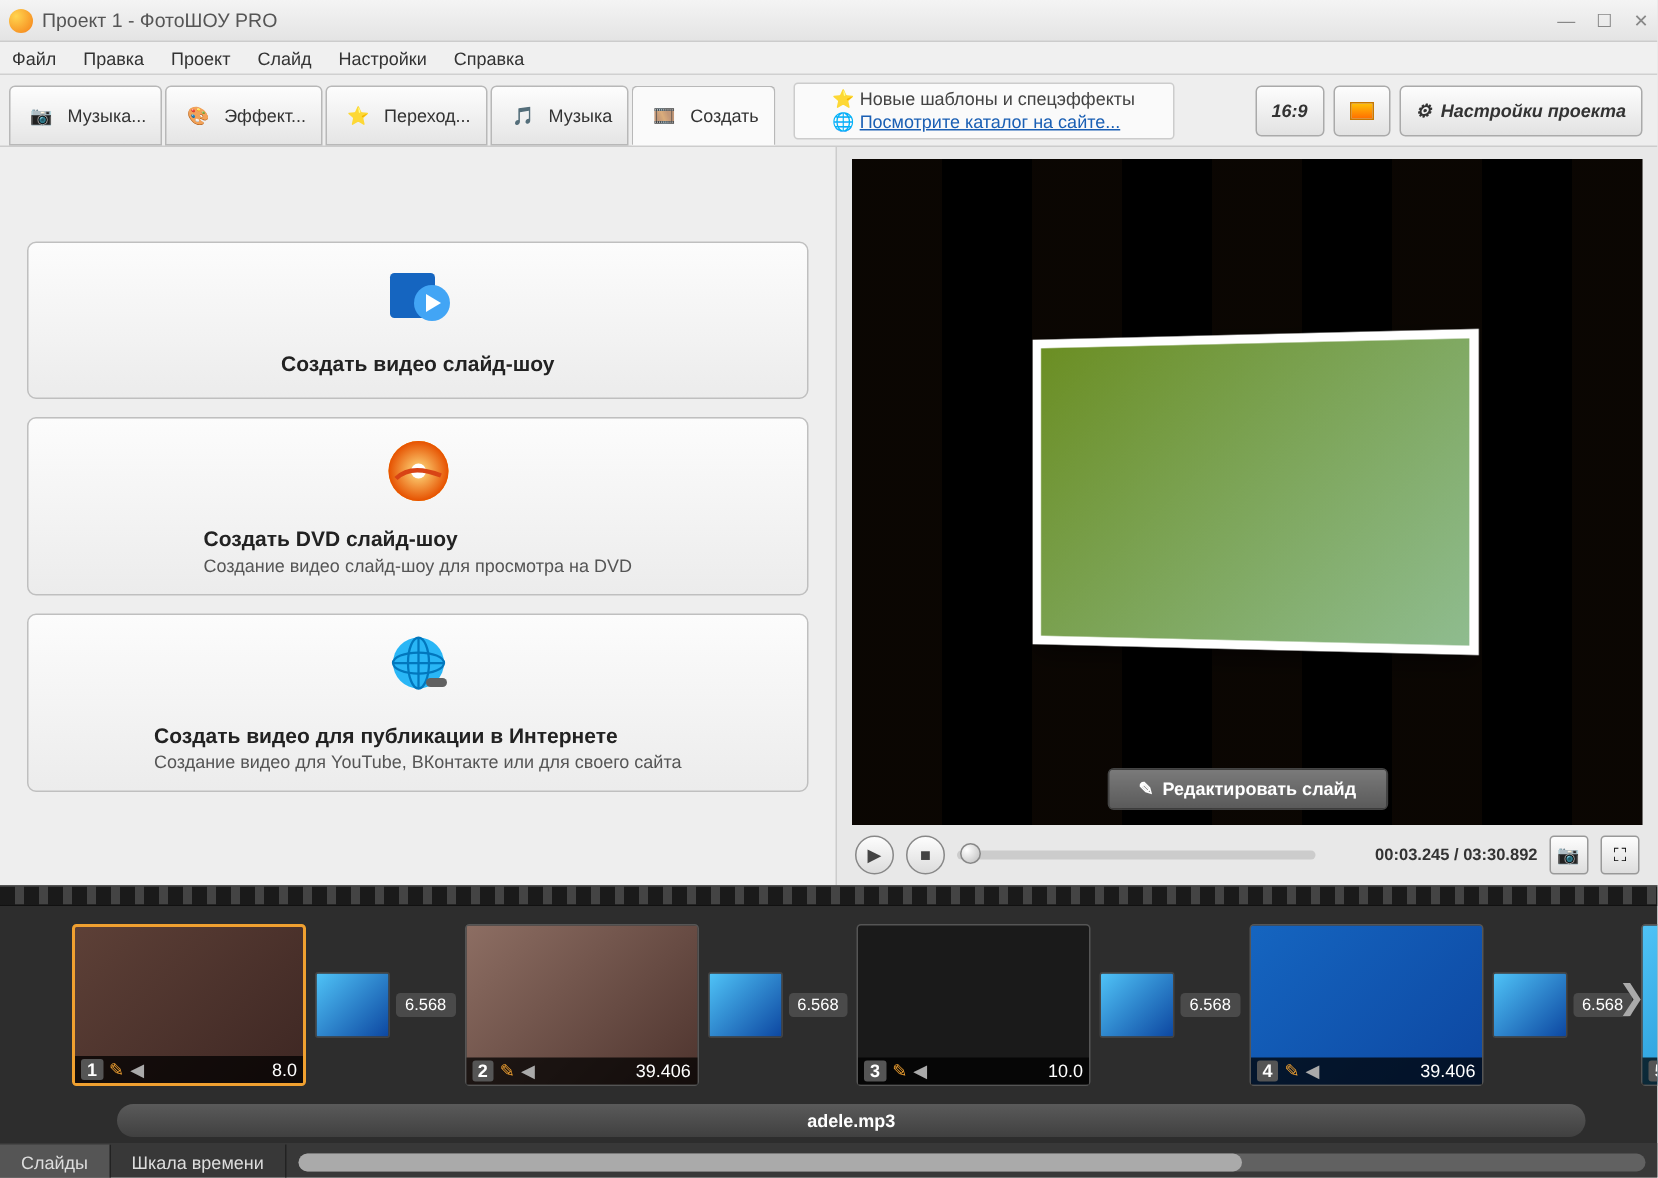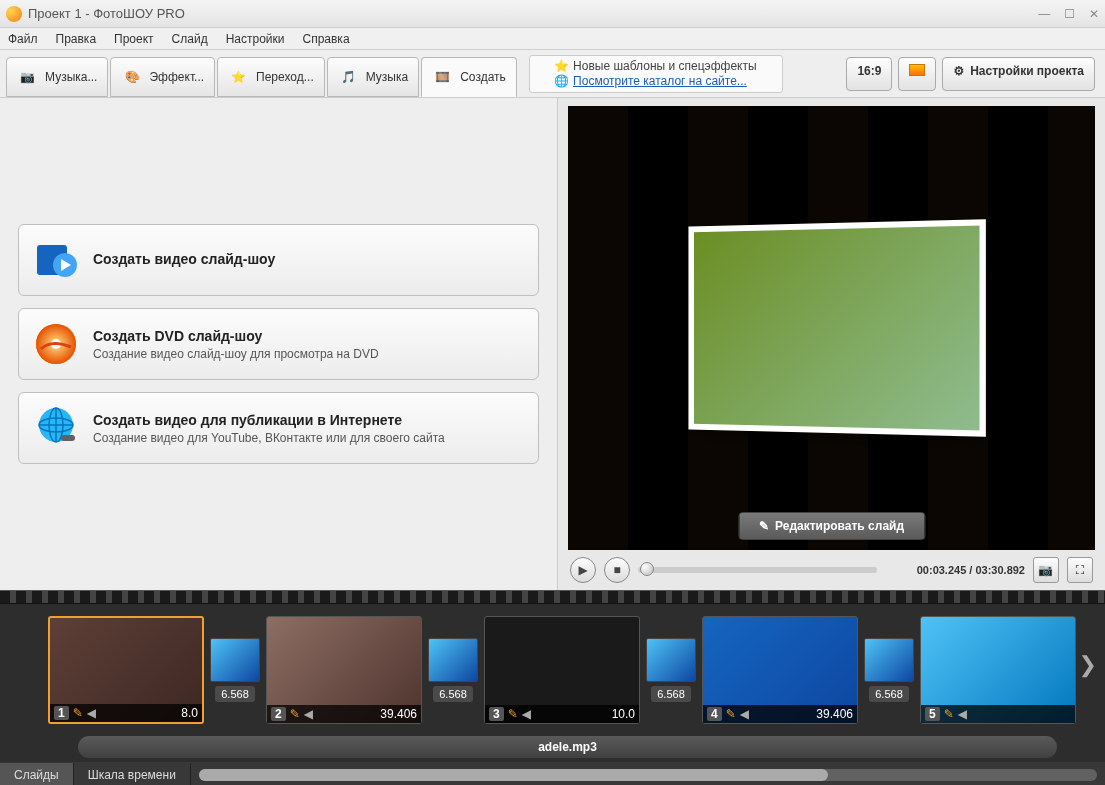--- a/index.html
+++ b/index.html
@@ -16,25 +16,25 @@
 
 .toolbar-row { height: 48px; background: #eee; display: flex; align-items: stretch; border-bottom: 1px solid #ccc; }
 .tab-toolbar { display: flex; align-items: flex-end; padding-left: 6px; }
 .tab-btn { display: flex; align-items: center; gap: 6px; padding: 6px 10px; height: 40px; border: 1px solid #b8b8b8; background: linear-gradient(#fdfdfd,#e5e5e5); border-radius: 4px 4px 0 0; margin-right: 2px; cursor: pointer; color: #333; }
 .tab-btn.active { background: #fafafa; border-bottom-color: #fafafa; position: relative; z-index: 2; }
 .tab-icon { width: 22px; height: 22px; display: inline-flex; align-items: center; justify-content: center; }
 
 .right-header { flex: 1; display: flex; align-items: center; padding: 0 10px; gap: 6px; }
 .notice-box { border: 1px solid #ccc; background: #fafafa; border-radius: 3px; padding: 3px 25px; font-size: 11px; line-height: 15px; color: #444; }
 .notice-box a { color: #1a5fb4; text-decoration: underline; cursor: pointer; }
-.hdr-btn { border: 1px solid #aaa; background: linear-gradient(#fdfdfd,#e2e2e2); border-radius: 4px; padding: 6px 10px; display: flex; gap: 6px; cursor: pointer; font-weight: bold; color: #333; height: 34px; }
+.hdr-btn { border: 1px solid #aaa; background: linear-gradient(#fdfdfd,#e2e2e2); border-radius: 4px; padding: 6px 10px; display: flex; align-items: center; gap: 6px; cursor: pointer; font-weight: bold; color: #333; height: 34px; font-style: italic; }
 
 .workspace { display: flex; height: 492px; }
 .left-panel { width: 558px; background: #eee; border-right: 1px solid #ccc; display: flex; flex-direction: column; padding: 10px 18px; gap: 12px; justify-content: center; }
-.create-card { border: 1px solid #bfbfbf; border-radius: 6px; background: linear-gradient(#fcfcfc,#ececec); padding: 12px 14px; display: flex; align-items: center; gap: 14px; cursor: pointer; }
+.create-card { border: 1px solid #bfbfbf; border-radius: 6px; background: linear-gradient(#fcfcfc,#ececec); padding: 12px 14px; display: flex; align-items: center; gap: 14px; cursor: pointer; flex-direction: column; }
 .create-card .card-icon { width: 46px; height: 46px; flex: none; }
 .create-card .card-title { font-weight: bold; font-size: 14px; color: #222; margin-bottom: 3px; }
 .create-card .card-desc { font-size: 12px; color: #555; }
 
 .right-panel { flex: 1; background: #e8e8e8; display: flex; flex-direction: column; padding: 6px 10px 0 10px; }
 .preview-area { flex: 1; background: #000; position: relative; margin-top: 2px; display:flex; align-items:center; justify-content:center; }
 .preview-area .frame { width: 300px; height: 210px; border: 6px solid #fff; transform: perspective(600px) rotateY(-8deg); box-shadow: 0 6px 18px rgba(0,0,0,.6); background: linear-gradient(135deg,#6b8e23,#8fbc8f); position:relative; }
 .preview-area::before { content:''; position:absolute; inset:0; background: repeating-linear-gradient(90deg, rgba(90,50,20,.4) 0 60px, rgba(0,0,0,.2) 60px 120px); opacity:.3; }
 .edit-slide-btn { position: absolute; bottom: 10px; left: 50%; transform: translateX(-50%); background: linear-gradient(#7a7a7a,#5a5a5a); color: #fff; border: 1px solid #444; border-radius: 4px; padding: 6px 20px; font-size: 13px; font-weight: bold; cursor: pointer; display: flex; align-items: center; gap: 6px; }
 
@@ -47,21 +47,21 @@
 
 .timeline-section { height: 195px; background: #2d2d2d; position: relative; }
 .film-strip { height: 14px; background: repeating-linear-gradient(90deg,#1a1a1a 0 10px,#444 10px 16px); border-top:1px solid #555; border-bottom:1px solid #111;}
 .slides-row { display: flex; align-items: center; padding: 8px 10px 4px 48px; gap: 6px; height: 128px; overflow: hidden; }
 .slide-thumb { width: 156px; height: 108px; background: #111; border: 1px solid #555; border-radius: 3px; position: relative; flex: none; }
 .slide-thumb.selected { border: 2px solid #f0a030; }
 .slide-thumb .si { position: absolute; left: 0; bottom: 0; right: 0; height: 18px; background: rgba(0,0,0,.75); color: #fff; font-size: 11px; display: flex; align-items: center; padding: 0 4px; gap: 4px; }
 .slide-thumb .si .num { background: #555; padding: 0 4px; border-radius: 2px; font-weight: bold; }
 .slide-thumb .si .dur { margin-left: auto; }
 .slide-thumb .pencil { color:#f0a030; }
-.trans-box { display: flex; flex-direction: column; align-items: center; gap: 4px; flex: none; }
+.trans-box { display: flex; flex-direction: row; align-items: center; gap: 4px; flex: none; }
 .trans-thumb { width: 50px; height: 44px; background: linear-gradient(135deg,#4fc3f7,#0d47a1); border: 1px solid #444; border-radius: 2px; }
 .trans-time { background: #4a4a4a; border-radius: 3px; padding: 2px 6px; color: #fff; font-size: 11px; }
 .slides-nav { position: absolute; right: 8px; top: 62px; color: #aaa; font-size: 22px; cursor: pointer; }
 .audio-bar { margin: 4px 48px 4px 78px; height: 22px; background: linear-gradient(#5a5a5a,#404040); border-radius: 11px; color: #fff; font-size: 11px; display: flex; align-items: center; justify-content: center; font-weight: bold; }
 .view-tabs { display: flex; align-items: center; height: 26px; background: #383838; }
 .view-tab { padding: 5px 14px; color: #ddd; cursor: pointer; border-right: 1px solid #222; }
 .view-tab.active { background: #555; }
 .hscroll { flex: 1; margin: 0 8px; height: 12px; background: #616161; border-radius: 6px; position: relative; }
 .hscroll .thumb { position: absolute; left: 0; width: 70%; top: 0; bottom: 0; background: #aaa; border-radius: 6px; }
 </style>

